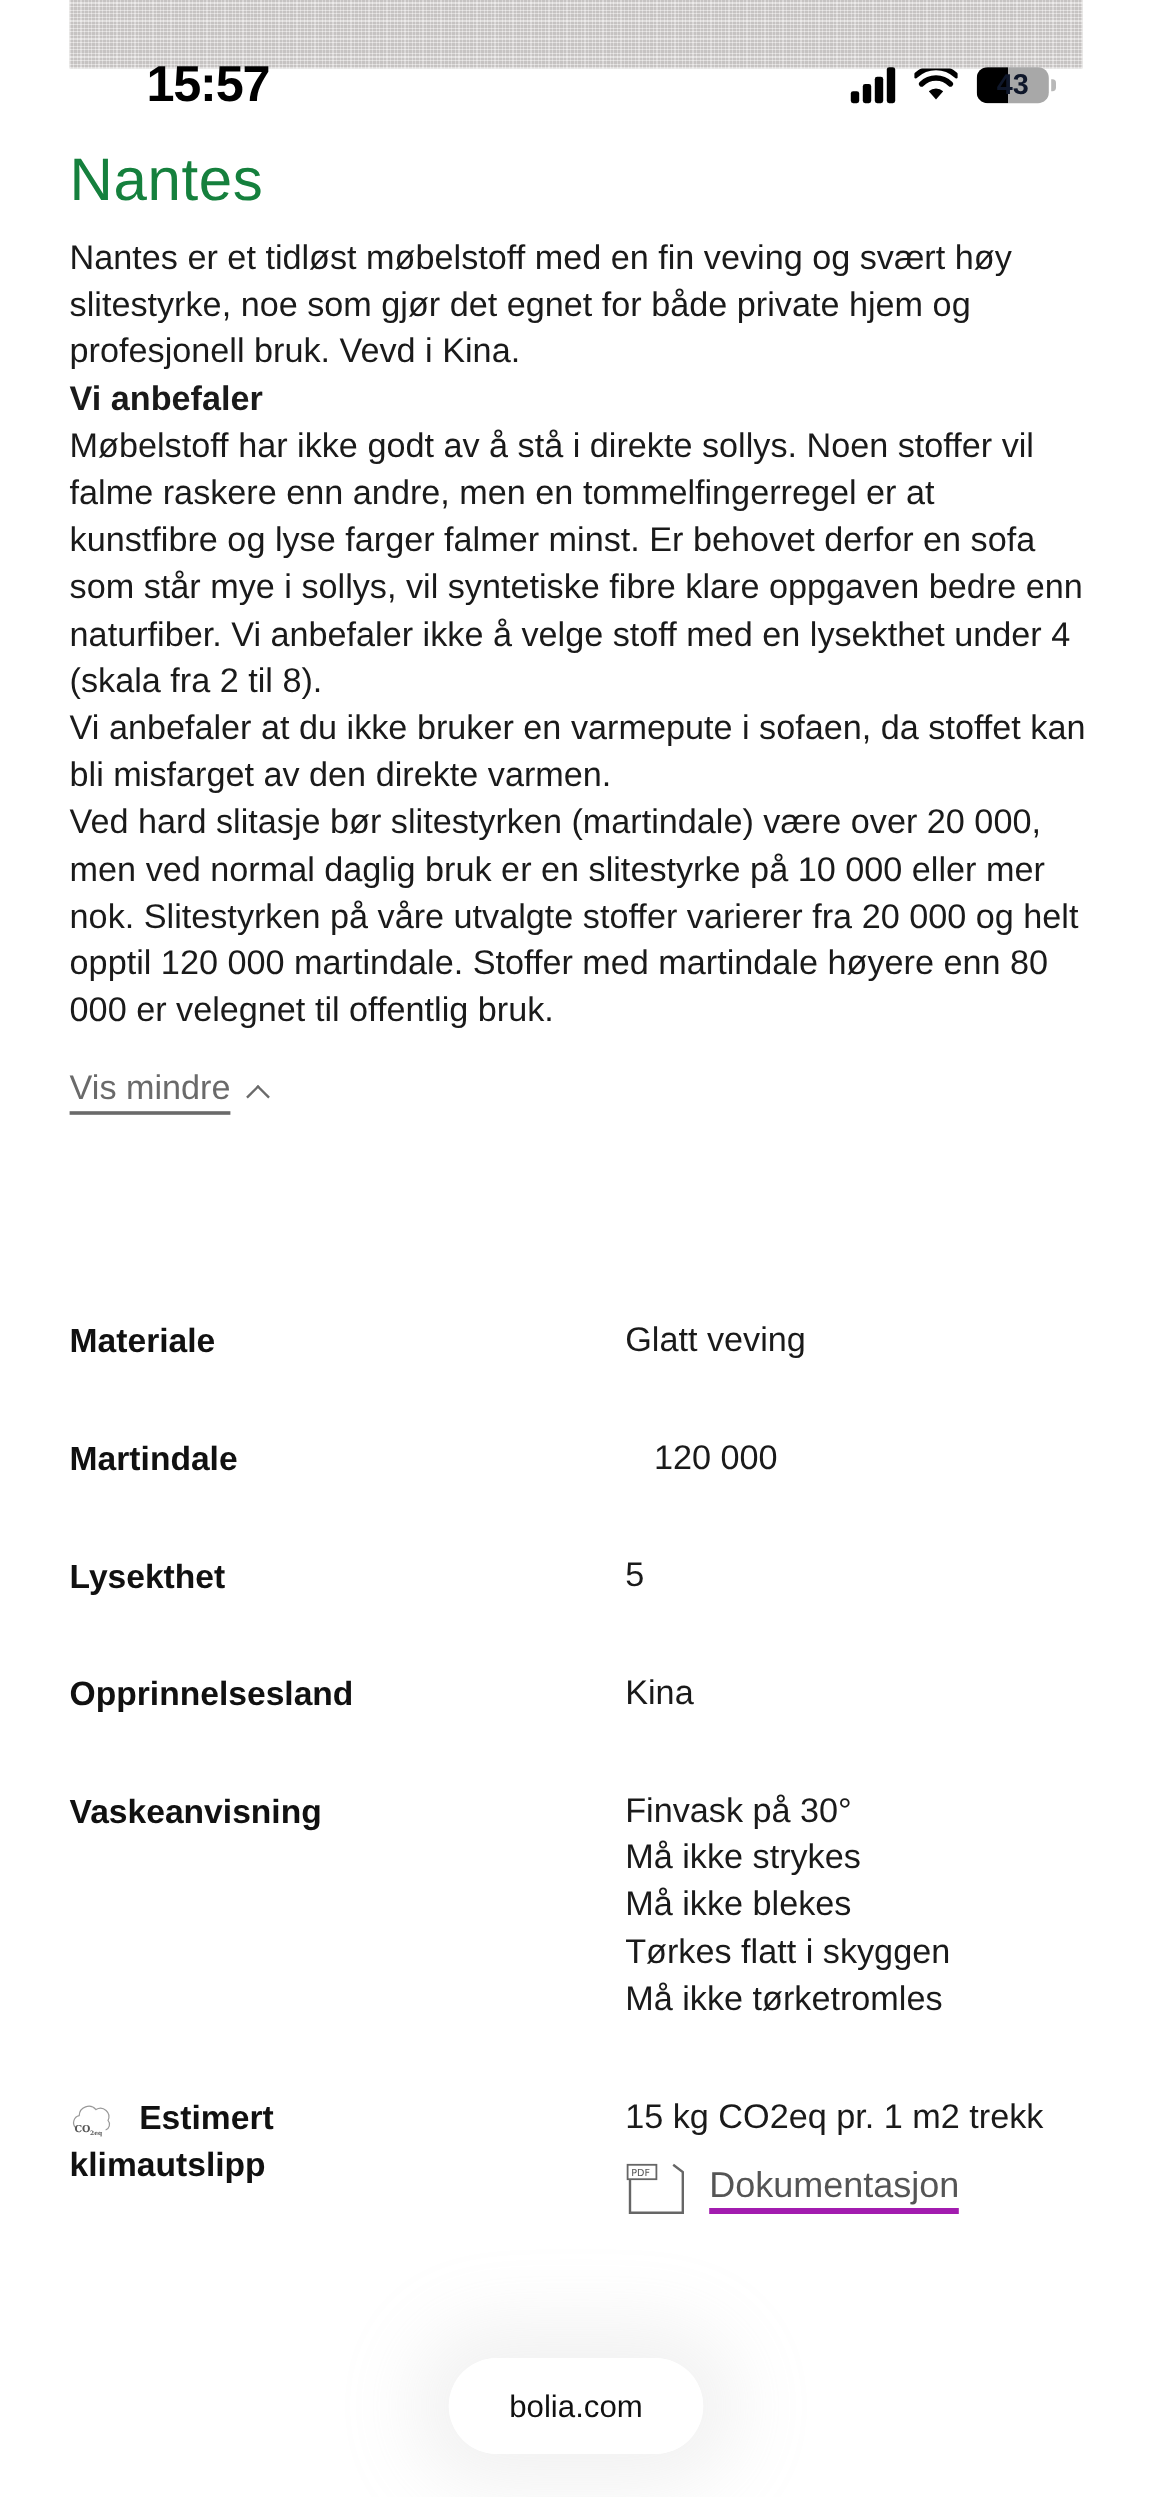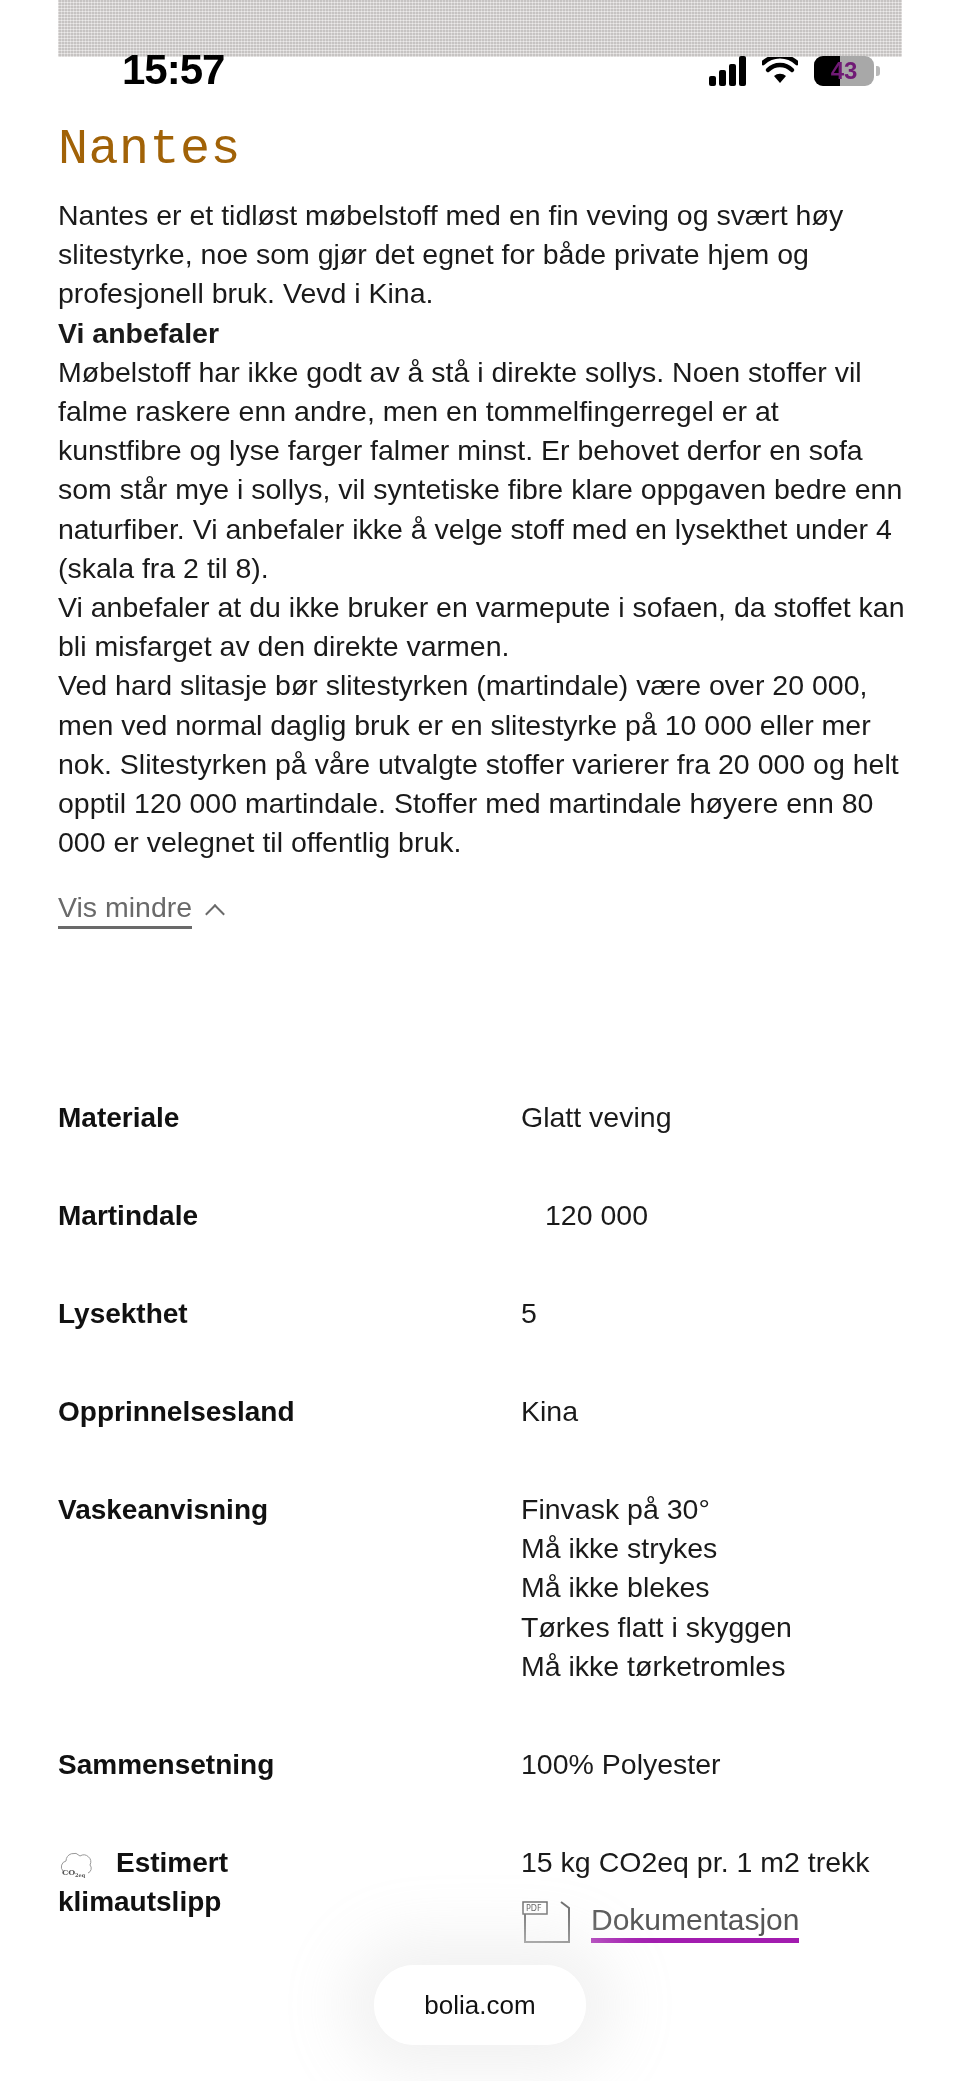--- a/index.html
+++ b/index.html
@@ -63,40 +63,40 @@
       justify-content: center;
     }
     .battery-fill {
       position: absolute;
       left: 0; top: 0; bottom: 0;
       width: 43%;
       background: #000;
     }
     .battery-text {
       position: relative;
-      color: #701a75;
+      color: #0f172a;
       font-weight: bold;
       font-size: 24px;
       font-family: "Liberation Sans", sans-serif;
     }
     .battery-nub {
       width: 4px; height: 10px; background: #b8b8b8; border-radius: 0 3px 3px 0; margin-left: -14px;
     }
 
     .content {
       position: absolute;
       left: 58px;
       top: 118px;
       width: 850px;
     }
     .page-title {
-      font-family: Liberation Mono, monospace;
+      font-family: Liberation Sans, sans-serif;
       font-weight: normal;
       font-size: 50px;
-      color: #a16207;
+      color: #15803d;
       line-height: 64px;
       letter-spacing: 0.5px;
     }
     .description {
       margin-top: 14px;
       font-size: 28.5px;
       line-height: 39.2px;
       color: #1a1a1a;
     }
     .description p { margin: 0; }
@@ -257,26 +257,20 @@
   <div class="spec-row" style="height:255px;">
     <div class="spec-key">Vaskeanvisning</div>
     <div class="spec-value">
       <div>Finvask på 30°</div>
       <div>Må ikke strykes</div>
       <div>Må ikke blekes</div>
       <div>Tørkes flatt i skyggen</div>
       <div>Må ikke tørketromles</div>
     </div>
   </div>
-  <div class="spec-row" style="height:98px;">
-    <div class="spec-key">Sammensetning</div>
-    <div class="spec-value">
-        <div>100% Polyester</div>
-      </div>
-  </div>
   <div class="spec-row">
     <div class="spec-key" style="display:block;">
       <div style="display:flex;align-items:flex-start;">
         <svg class="co2-icon" viewBox="0 0 36 30">
           <path d="M5 22 A6 6 0 0 1 8 12 A8 8 0 0 1 22 7 A7 7 0 0 1 32 16 A5 5 0 0 1 30 24" fill="none" stroke="#999" stroke-width="1"></path>
           <text x="4" y="26" font-size="8" font-family="DejaVu Serif, serif" fill="#555">CO</text>
           <text x="17" y="28" font-size="5" font-family="DejaVu Serif, serif" fill="#555">2eq</text>
         </svg>
         <span>Estimert</span>
       </div>

